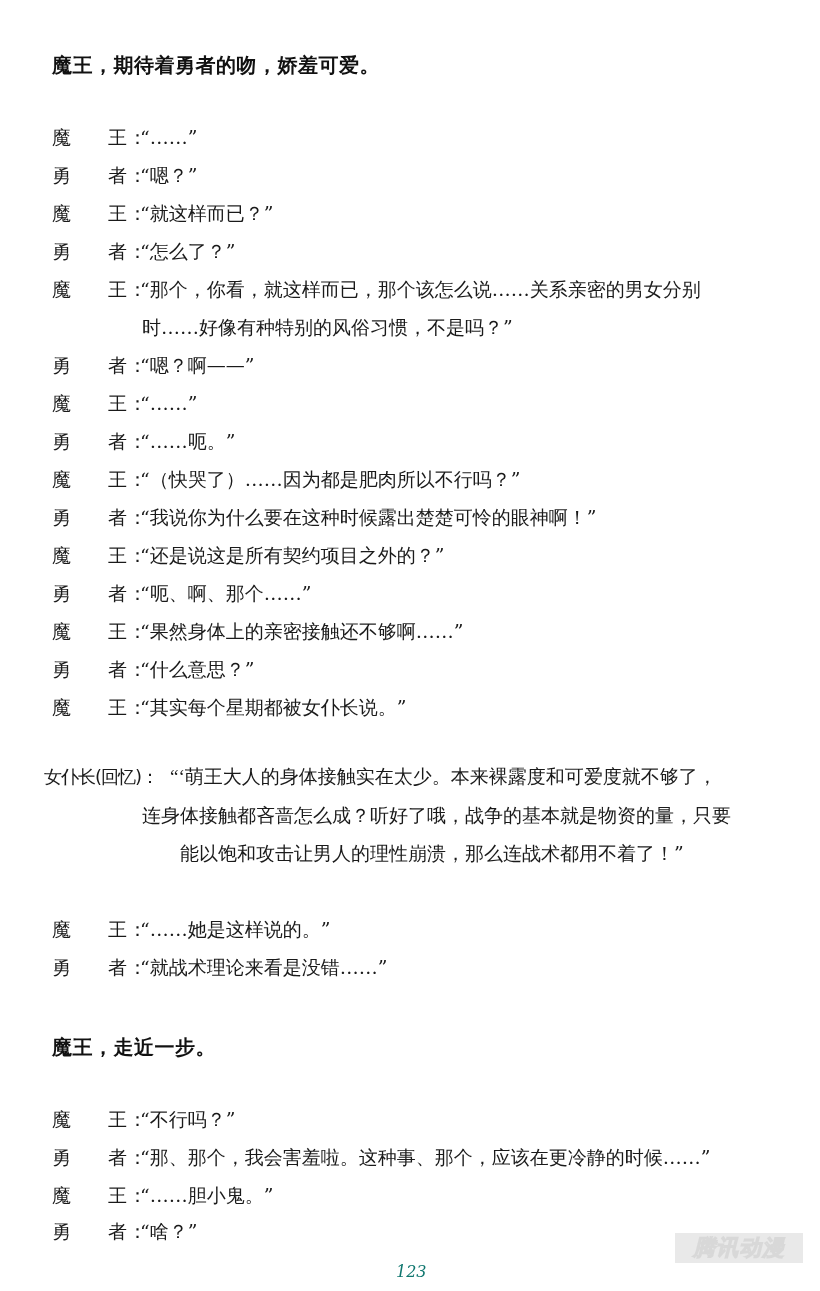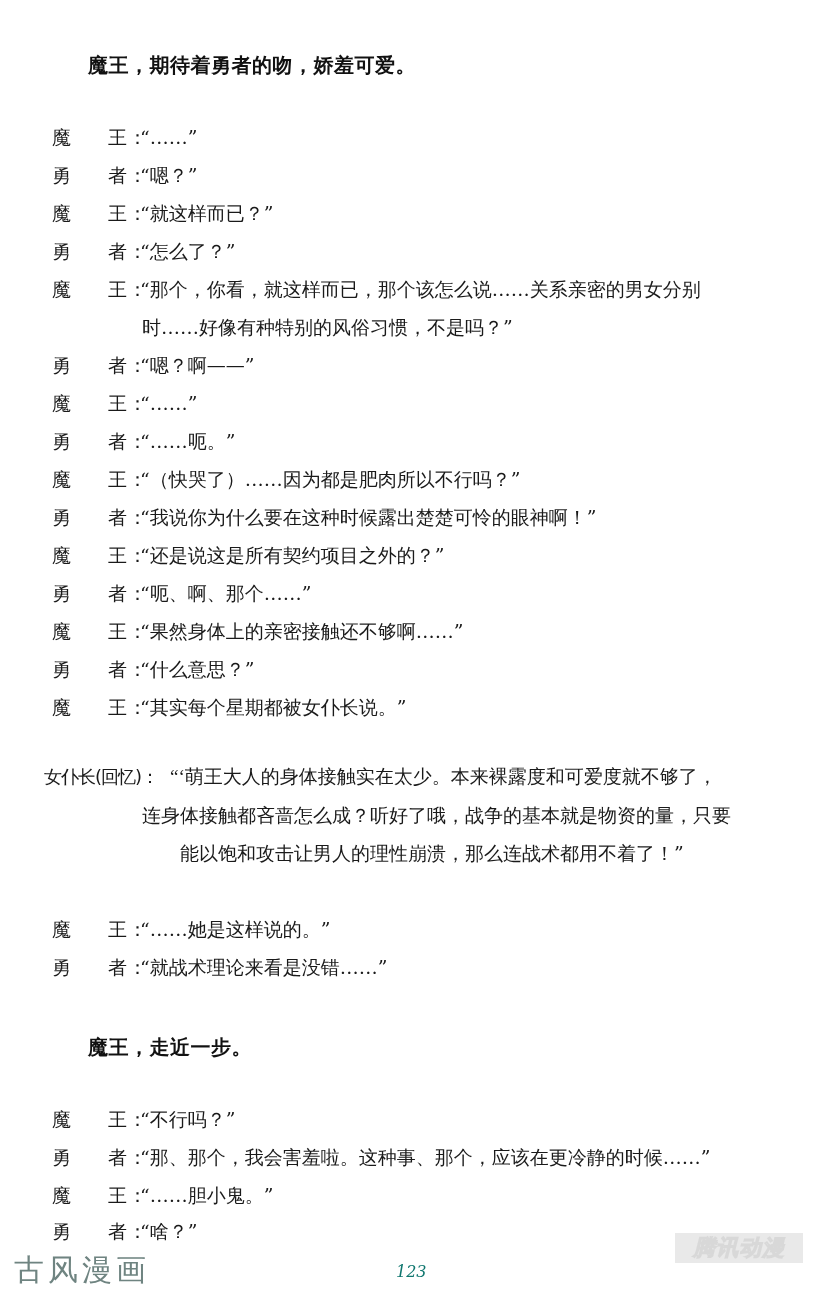--- a/index.html
+++ b/index.html
@@ -23,21 +23,20 @@
     }
     .heading {
       position: absolute;
       left: 52px;
       font-family: "DejaVu Sans", "Liberation Sans", sans-serif;
       font-weight: bold;
       font-size: 20px;
       color: #111111;
       letter-spacing: 0.5px;
       white-space: nowrap;
-      margin-left: 36px;
     }
     .line {
       position: absolute;
       left: 52px;
       font-size: 19px;
       line-height: 38px;
       height: 38px;
       white-space: nowrap;
       color: #1a1a1a;
     }
@@ -190,17 +189,16 @@
   <div class="line" style="top:1138px;">
     <span class="speaker"><span class="c1">勇</span><span class="c2">者</span><span class="colon">：</span>&nbsp;</span><span class="speech">“那、那个，我会害羞啦。这种事、那个，应该在更冷静的时候……”</span>
   </div>
   <div class="line" style="top:1176px;">
     <span class="speaker"><span class="c1">魔</span><span class="c2">王</span><span class="colon">：</span>&nbsp;</span><span class="speech">“……胆小鬼。”</span>
   </div>
   <div class="line" style="top:1212px;">
     <span class="speaker"><span class="c1">勇</span><span class="c2">者</span><span class="colon">：</span>&nbsp;</span><span class="speech">“啥？”</span>
   </div>
 
-  <div class="wm-left">古风漫画</div>
   <div class="page-number">123</div>
   <div class="wm-right">腾讯动漫</div>
 
 </div>
 
 </body></html>

